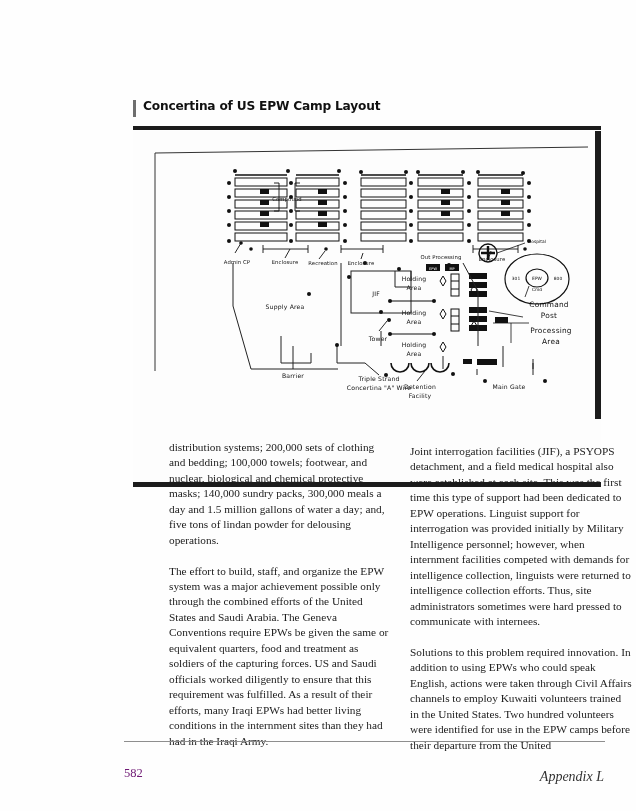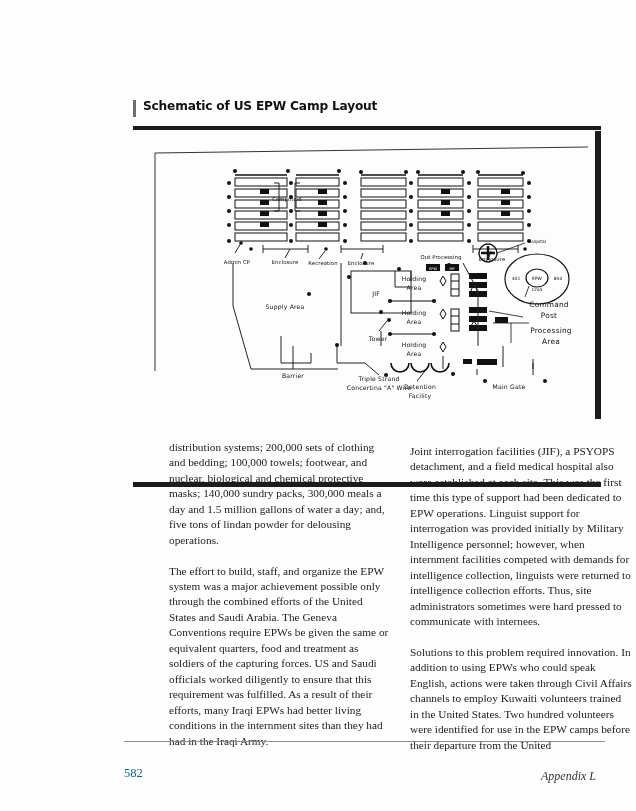--- a/index.html
+++ b/index.html
@@ -148,40 +148,40 @@
     width: 481px;
     height: 1px;
     background: #8e8e8e;
   }
   #page-num {
     position: absolute;
     left: 124px;
     top: 766px;
     font-family: "Liberation Serif", serif;
     font-size: 12.5px;
-    color: #0369a1;
+    color: #701a75;
   }
   #appendix {
     position: absolute;
-    right: 40px;
+    right: 32px;
     top: 769px;
     font-family: "Liberation Serif", serif;
     font-style: italic;
-    font-size: 12px;
+    font-size: 14px;
     color: #333;
   }
 </style>
 </head>
 <body>
 
 <div id="page">
 
   <div id="fig-title-wrap">
     <div id="fig-title-bar"></div>
-    <div id="fig-title">Schematic of US EPW Camp Layout</div>
+    <div id="fig-title">Concertina of US EPW Camp Layout</div>
   </div>
   <div id="fig-rule"></div>
 
   <div id="schematic">
     <div id="sch-right-edge"></div>
     <div id="sch-bottom-edge"></div>
 
     <svg id="sch-svg" width="468" height="288" viewBox="0 0 468 288">
 
       <path d="M 22 22 L 455 16" stroke="#333" stroke-width="1" fill="none"></path>

